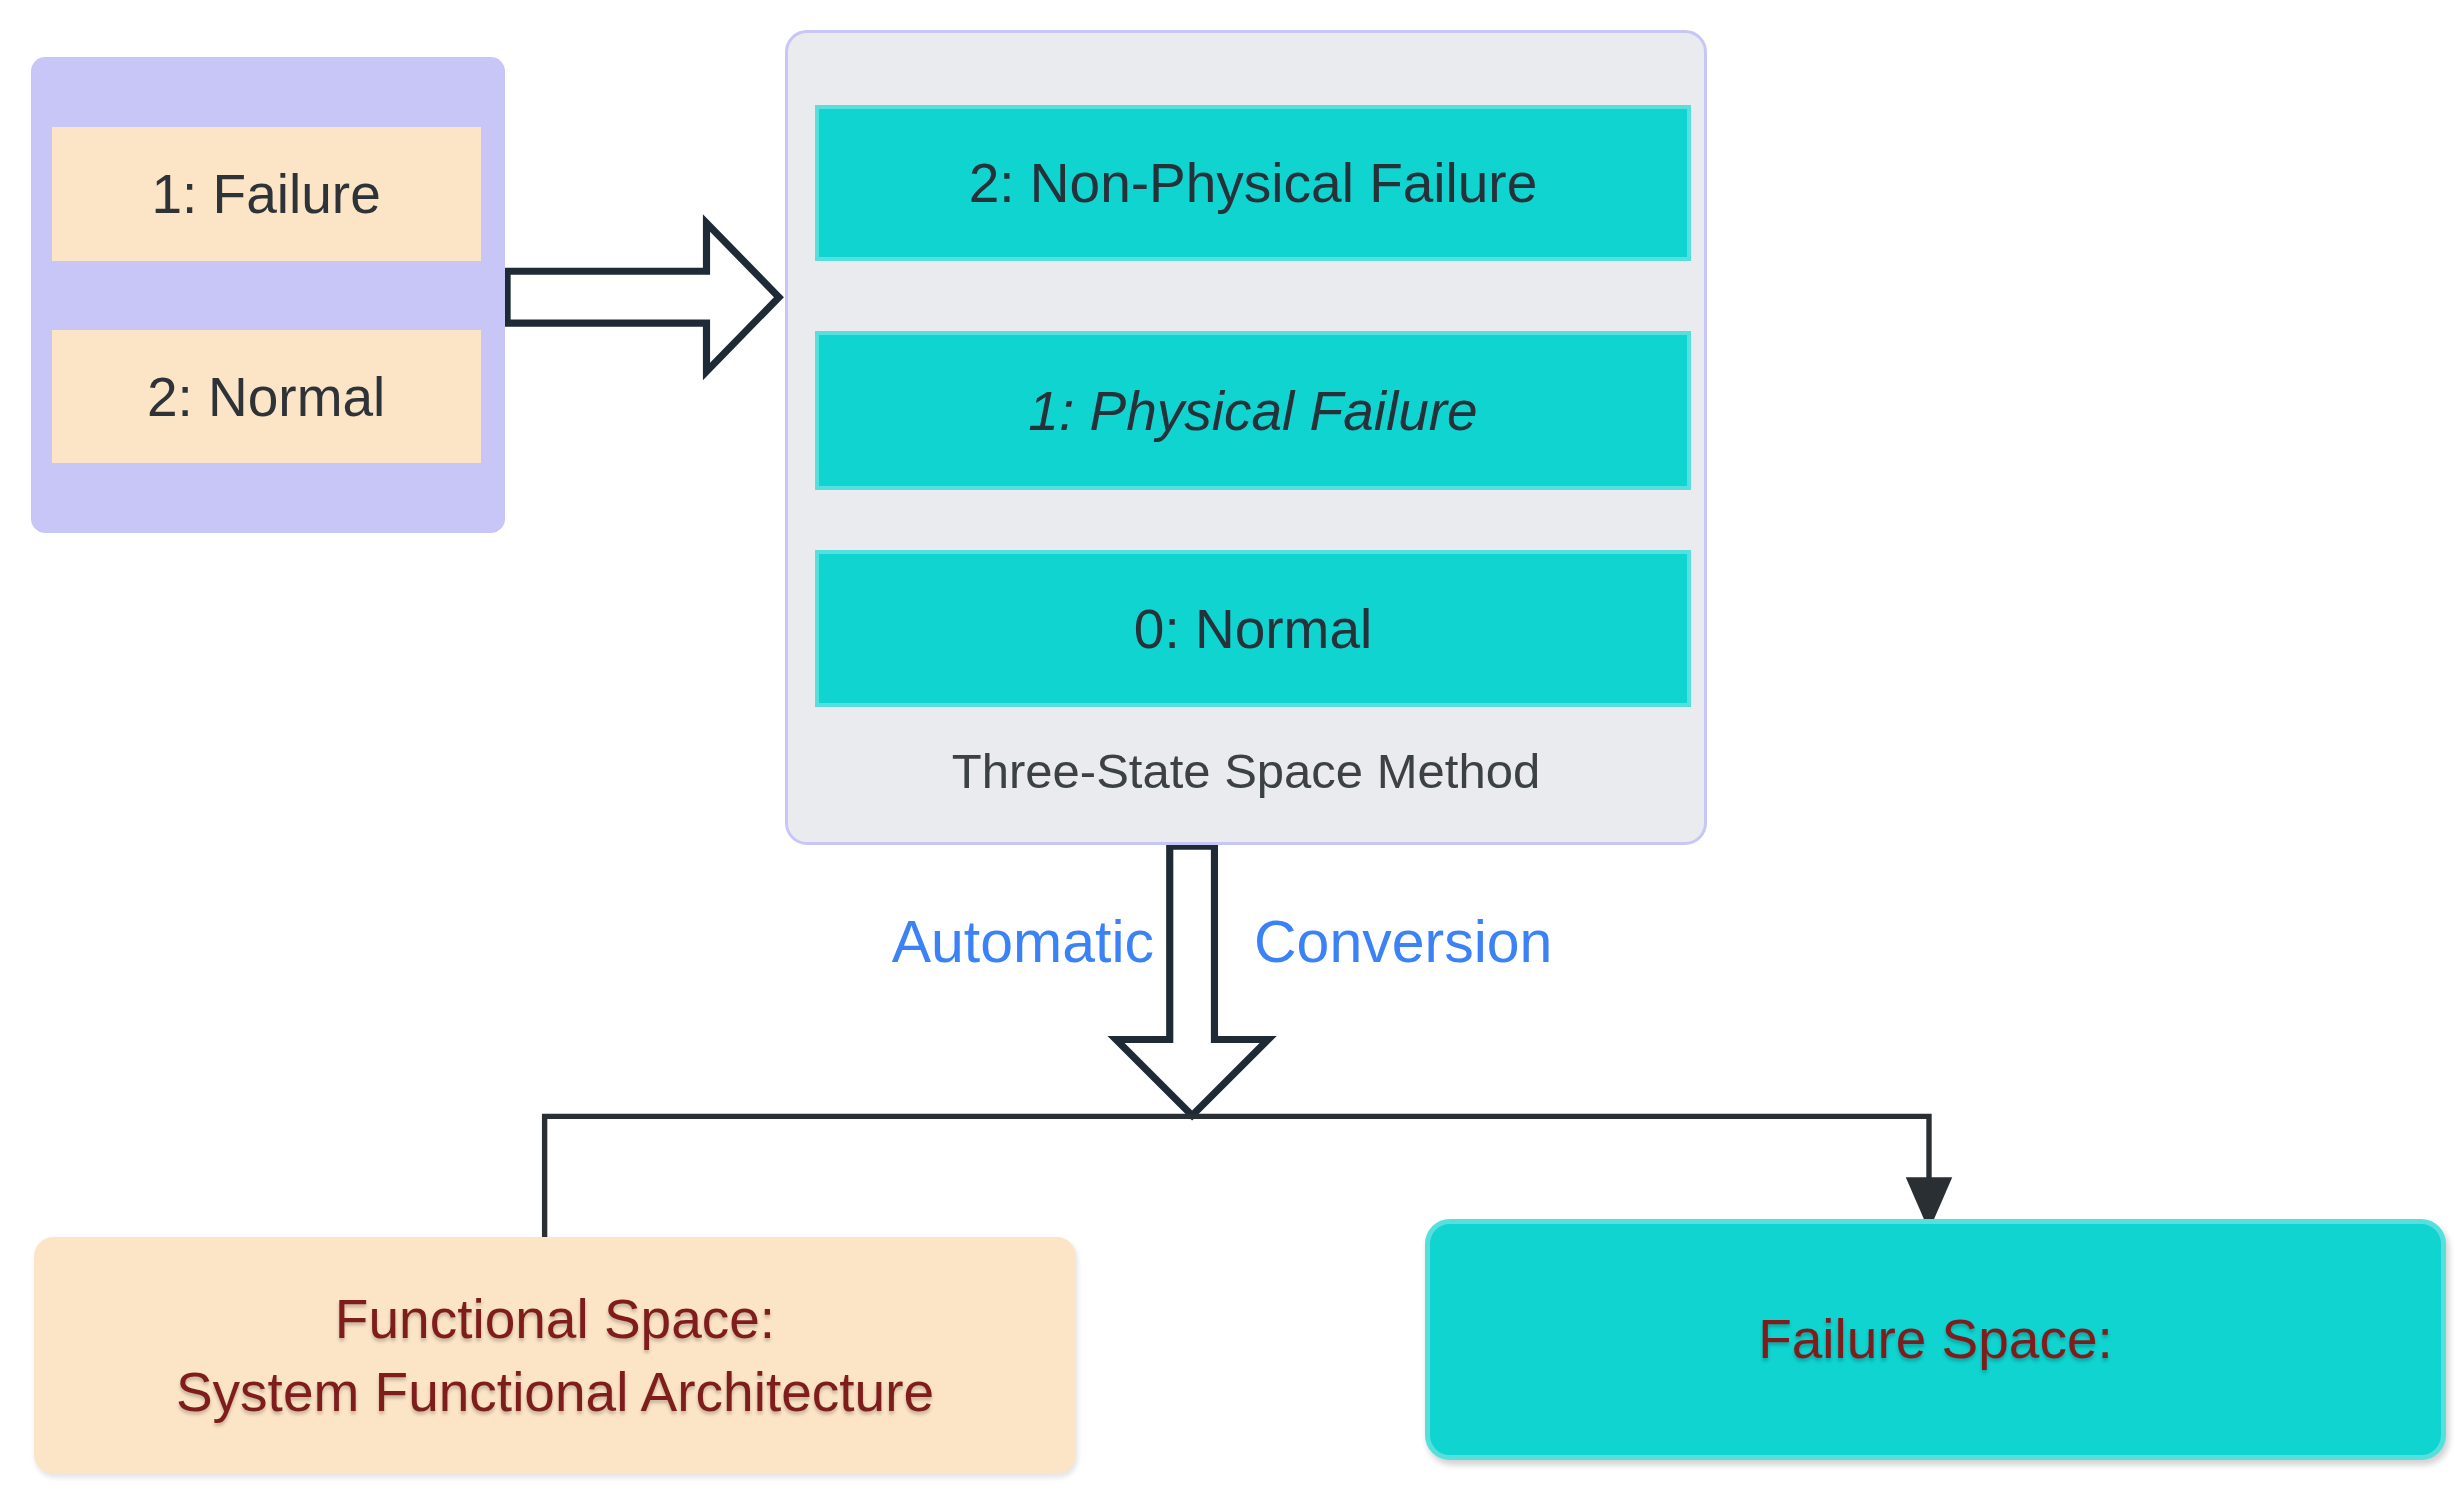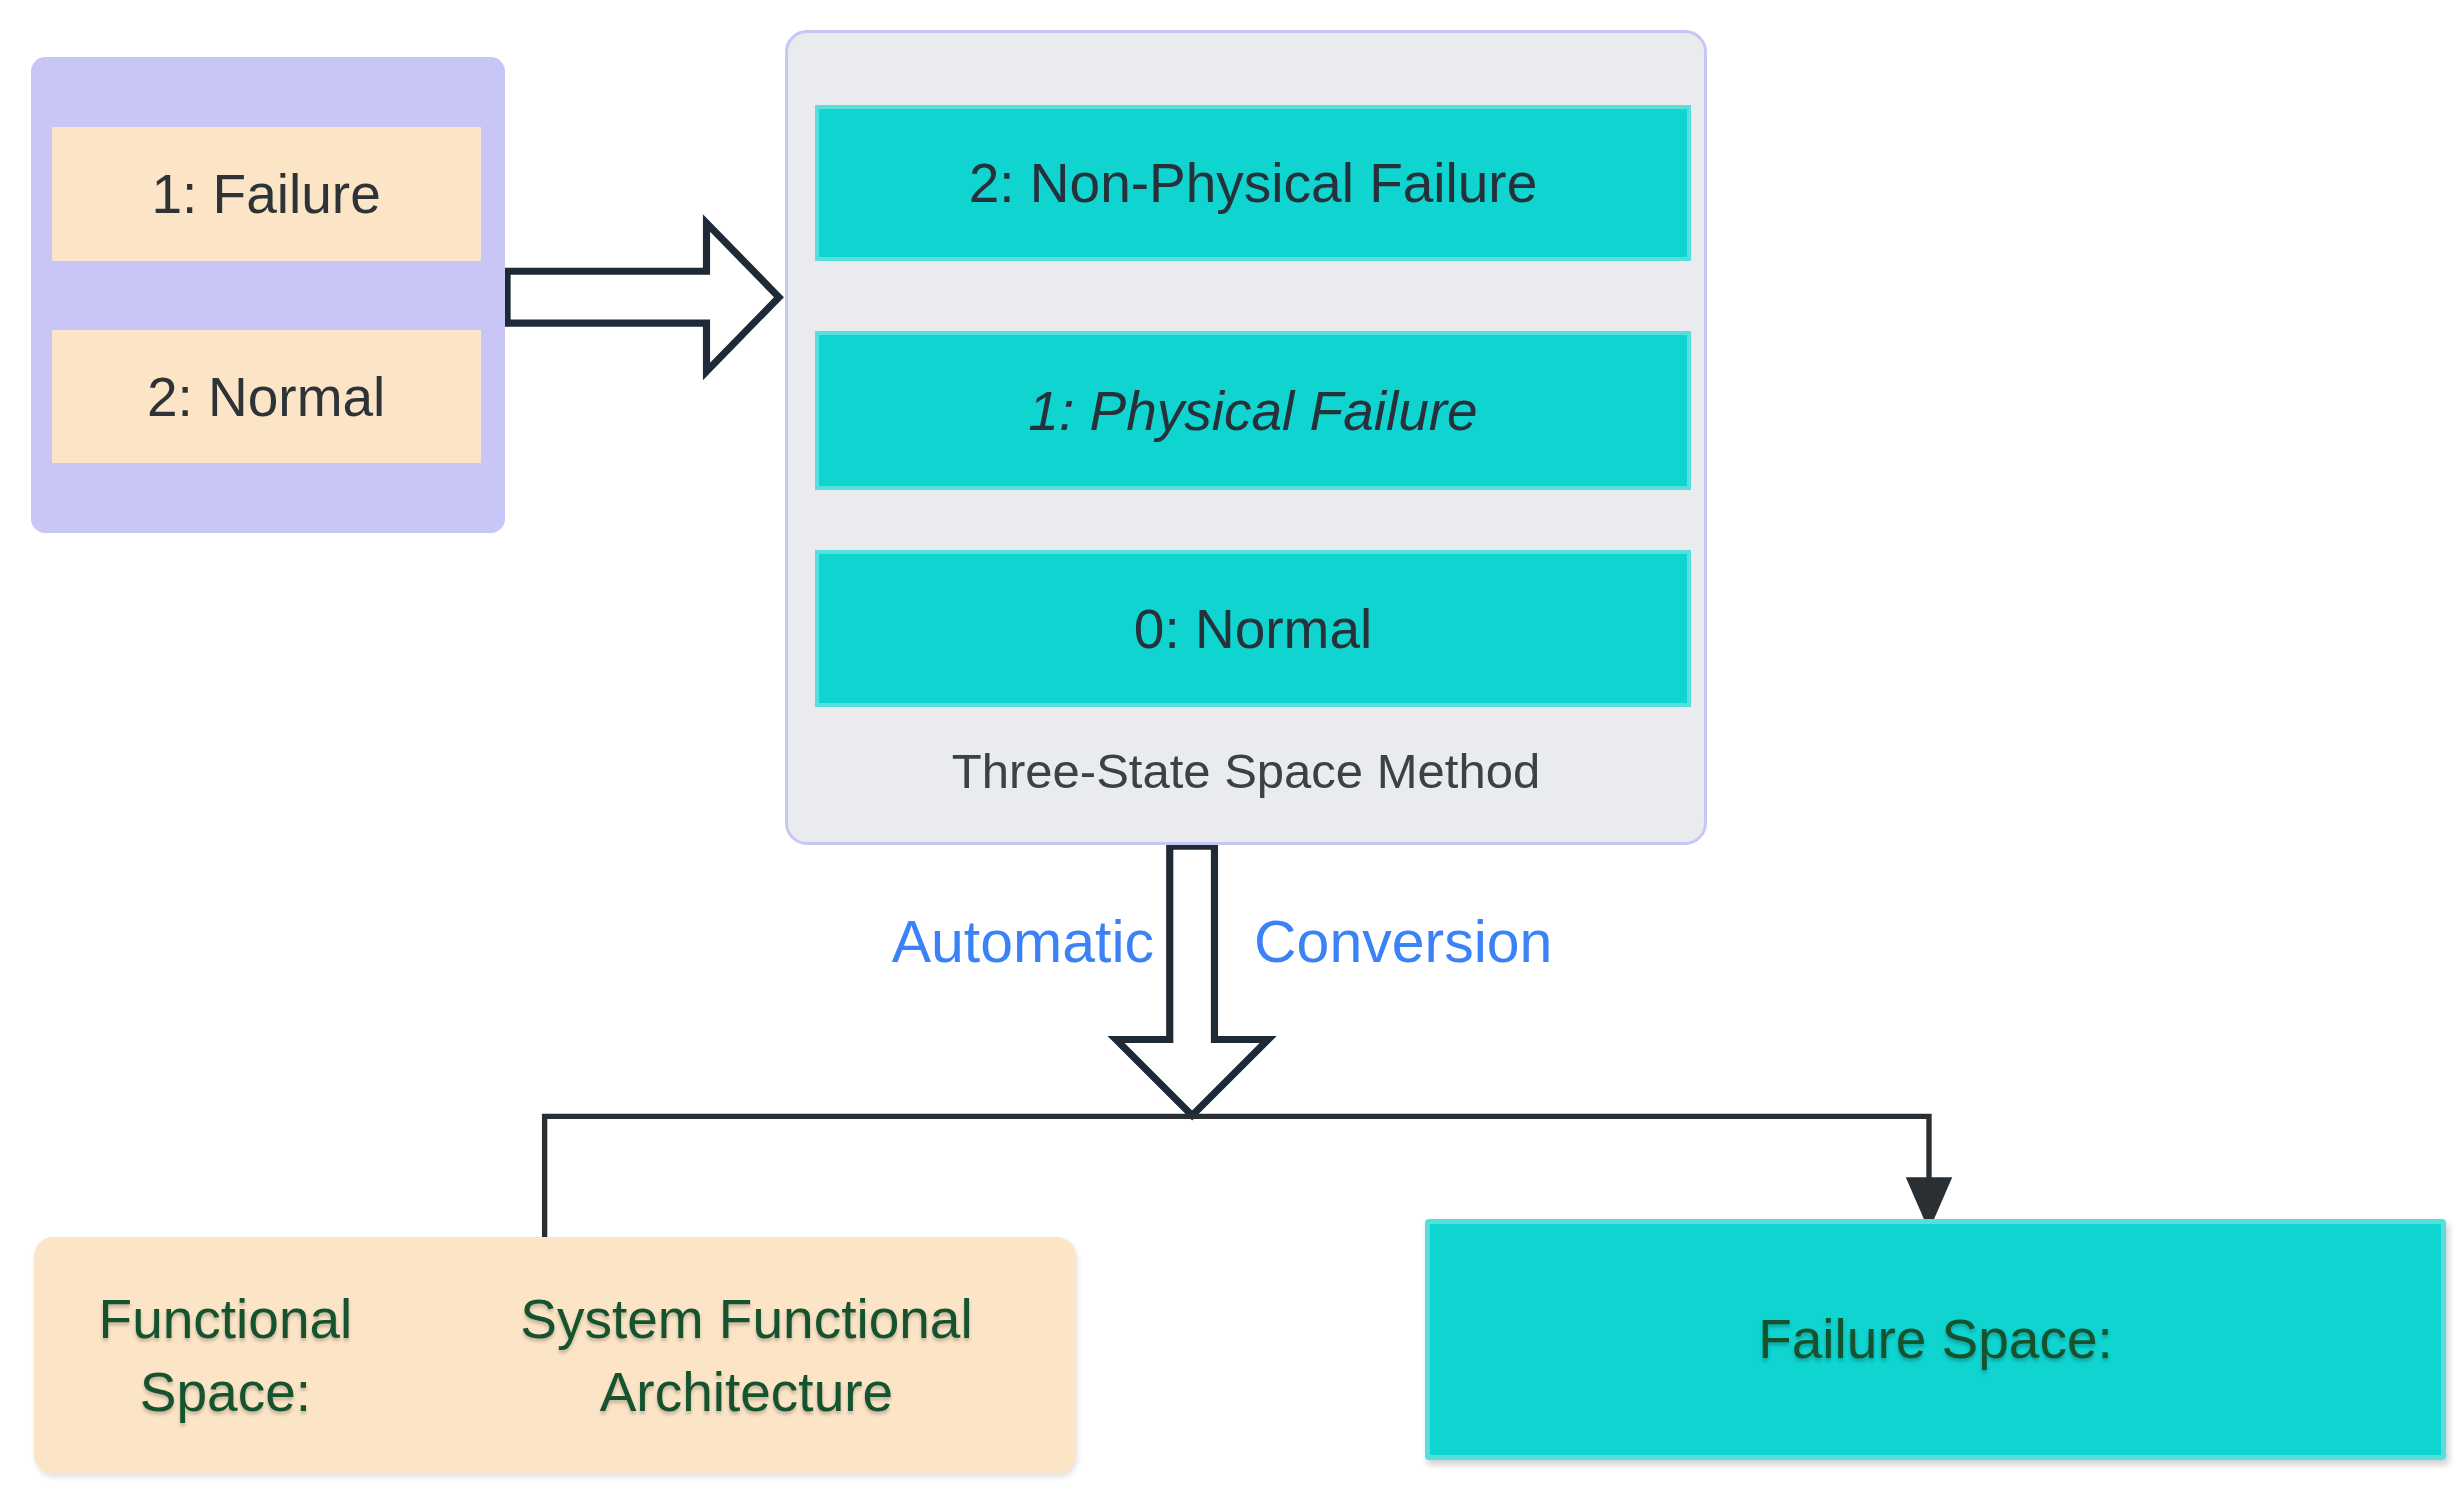--- a/index.html
+++ b/index.html
@@ -48,35 +48,35 @@
     display:flex;align-items:center;justify-content:center;
     font-size:49px;color:#3c4146;
   }
   .flow-label{
     position:absolute;top:902px;height:80px;line-height:80px;
     font-size:59px;color:#3b82f6;white-space:nowrap;
   }
   .flow-label.left{left:805px;width:349px;text-align:right;}
   .flow-label.right{left:1254px;width:447px;text-align:left;}
   .big-box{
-    display:flex;align-items:center;justify-content:center;
-    text-align:center;font-size:55px;line-height:1.32;color:#14532d;
+    display:flex;flex-direction:column;align-items:center;justify-content:center;
+    text-align:center;font-size:55px;line-height:1.32;color:#7f1d1d;
     text-shadow:0 2.7px 3.6px rgba(0,0,0,0.22);
   }
   .big-box .line{display:block;}
   .bottom-peach{
     left:34px;top:1237px;width:1042px;height:237px;
     background:var(--peach);border-radius:19.7px;
     box-shadow:1.8px 3.6px 5.4px rgba(0,0,0,0.10);
   }
   .bottom-cyan{
     left:1425px;top:1219px;width:1021px;height:241px;
     background:var(--cyan-fill);
     border:5.4px solid var(--cyan-border);
-    border-radius:4px;
+    border-radius:25px;
     box-shadow:2.7px 4.5px 6.3px rgba(0,0,0,0.18);
   }
   svg.connector-layer{position:absolute;left:0;top:0;width:2462px;height:1503px;}
 </style>
 </head>
 <body>
 
 <div class="canvas">
 
   <svg class="connector-layer" viewBox="0 0 2753 1680">

